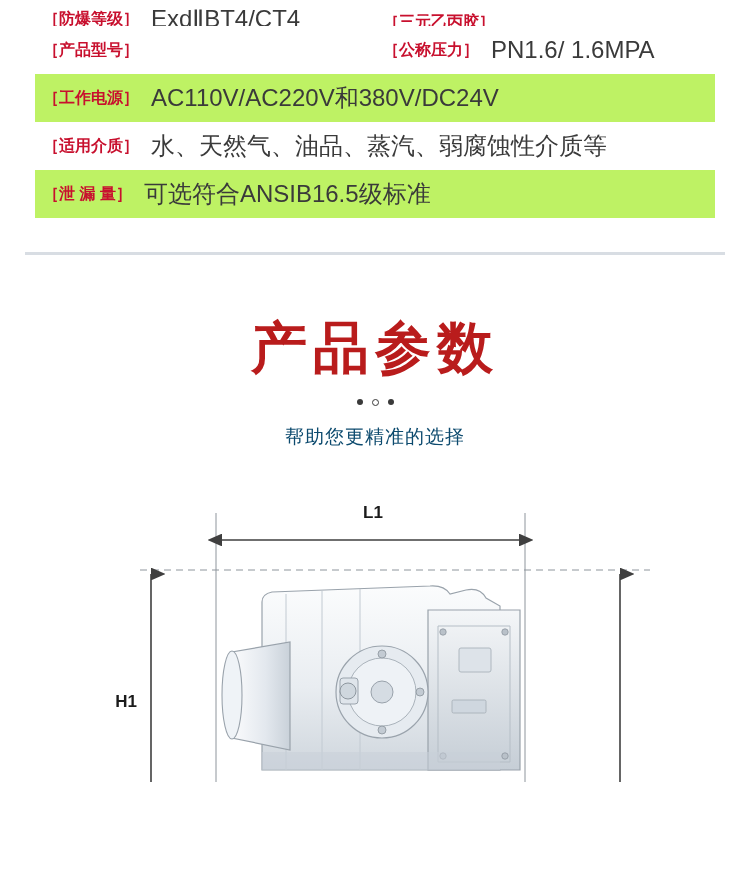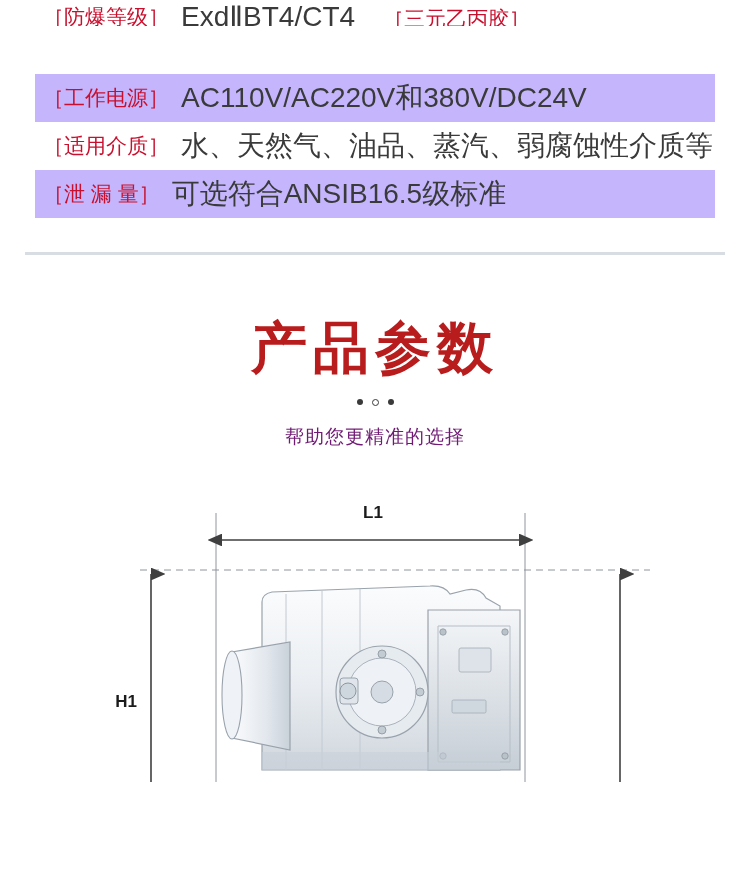--- a/index.html
+++ b/index.html
@@ -23,41 +23,41 @@
     padding-top: 0;
   }
   .spec-row {
     display: flex;
     align-items: center;
     height: 48px;
     font-size: 21px;
     box-sizing: border-box;
   }
   .spec-row.shaded {
-    background: #c4b5fd;
+    background: #bef264;
     justify-content: flex-end;
   }
   .spec-row.plain {
     background: #ffffff;
   }
   .cell {
     display: flex;
     align-items: center;
     white-space: nowrap;
   }
   .spec-label {
     color: #c8102e;
-    font-weight: normal;
-    font-size: 21px;
+    font-weight: bold;
+    font-size: 16px;
     letter-spacing: 0px;
     padding-left: 8px;
   }
   .spec-value {
     color: #3a3a3a;
-    font-size: 28px;
+    font-size: 24px;
     padding-left: 12px;
   }
   .half {
     width: 50%;
     display: flex;
     align-items: center;
   }
   .full {
     width: 100%;
     display: flex;
@@ -117,21 +117,21 @@
   }
   .dot.hollow {
     background: #ffffff;
     border: 1.5px solid #3a3a3a;
     width: 5px;
     height: 5px;
   }
   .section-sub {
     margin-top: 18px;
     font-size: 19px;
-    color: #701a75;
+    color: #0c4a6e;
     letter-spacing: 1px;
   }
 
   
   .drawing {
     position: relative;
     margin-top: 52px;
     width: 683px;
     height: 280px;
   }
@@ -149,20 +149,25 @@
       <span class="spec-label">［防爆等级］</span>
       <span class="spec-value">ExdⅡBT4/CT4</span>
     </div>
     <div class="half cell">
       <span class="spec-label">［三元乙丙胶］</span>
     </div>
   </div>
 
   <div class="spec-row plain">
     <div class="half cell">
+      <span class="spec-label">［产品型号］</span>
+    </div>
+    <div class="half cell">
+      <span class="spec-label">［公称压力］</span>
+      <span class="spec-value">PN1.6/ 1.6MPA</span>
     </div>
   </div>
 
   <div class="spec-row shaded">
     <div class="full cell">
       <span class="spec-label">［工作电源］</span>
       <span class="spec-value">AC110V/AC220V和380V/DC24V</span>
     </div>
   </div>
 

